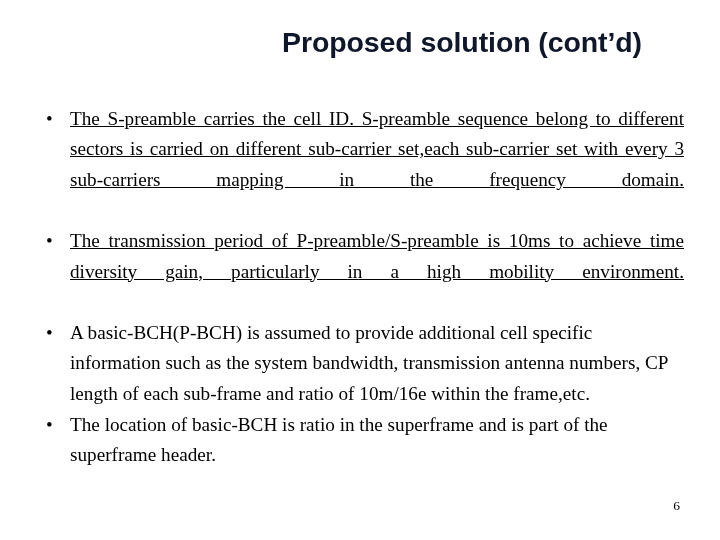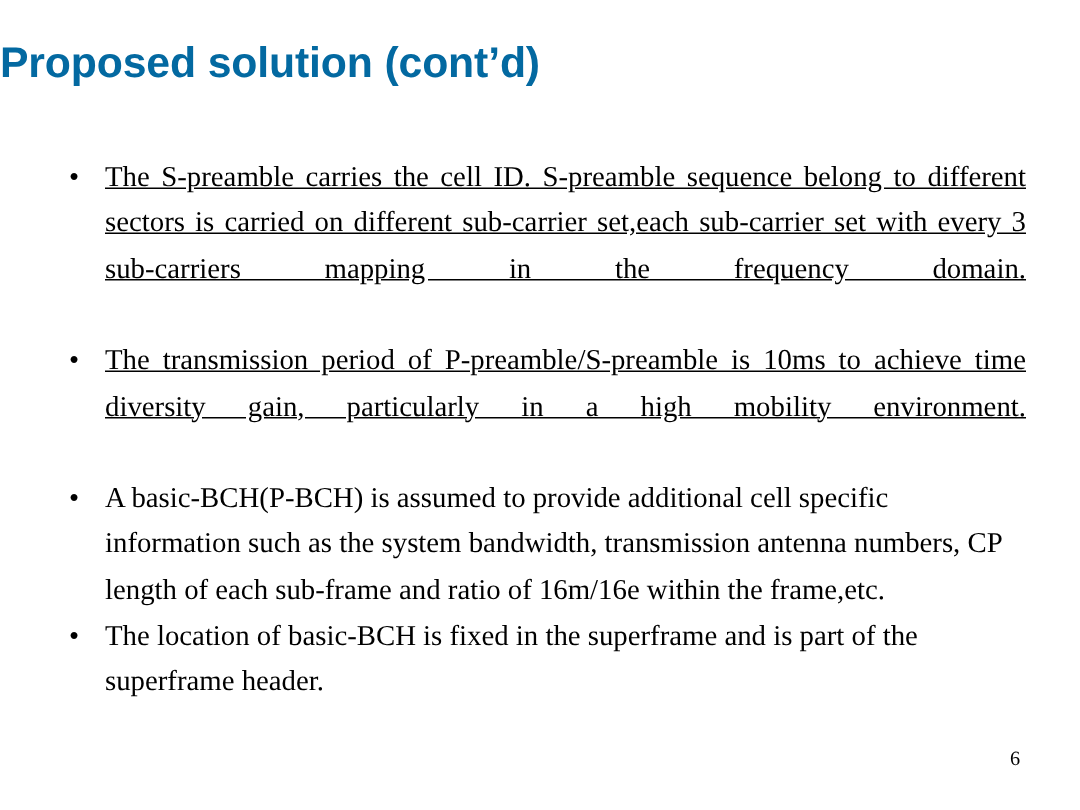--- a/index.html
+++ b/index.html
@@ -21,26 +21,26 @@
     width: 720px;
     height: 540px;
     background: #ffffff;
   }
 
   .slide-title {
     position: absolute;
     left: 0;
     top: 26px;
     width: 642px;
-    text-align: left;
+    text-align: right;
     font-family: "Liberation Sans", "DejaVu Sans", sans-serif;
     font-size: 28.5px;
     font-weight: bold;
     letter-spacing: -0.1px;
-    color: #0369a1;
+    color: #0f172a;
     line-height: 1.16;
     white-space: nowrap;
   }
 
   .body-area {
     position: absolute;
     left: 36px;
     top: 104px;
     width: 648px;
   }
@@ -115,26 +115,26 @@
         <span class="btext">The S-preamble carries the cell ID. S-preamble sequence belong to different sectors is carried on different sub-carrier set,each sub-carrier set with every 3 sub-carriers mapping in the frequency domain.</span>
       </li>
 
       <li class="bullet-item justify">
         <span class="marker">•</span>
         <span class="btext">The transmission period of P-preamble/S-preamble is 10ms to achieve time diversity gain, particularly in a high mobility environment.</span>
       </li>
 
       <li class="bullet-item leftalign">
         <span class="marker">•</span>
-        <span class="btext">A basic-BCH(P-BCH) is assumed to provide additional cell specific information such as the system bandwidth, transmission antenna numbers, CP length of each sub-frame and ratio of 16m/16e within the frame,etc.</span>
+        <span class="btext">A basic-BCH(P-BCH) is assumed to provide additional cell specific information such as the system bandwidth, transmission antenna numbers, CP length of each sub-frame and ratio of 10m/16e within the frame,etc.</span>
       </li>
 
       <li class="bullet-item leftalign">
         <span class="marker">•</span>
-        <span class="btext">The location of basic-BCH is fixed in the superframe and is part of the superframe header.</span>
+        <span class="btext">The location of basic-BCH is ratio in the superframe and is part of the superframe header.</span>
       </li>
 
     </ul>
   </div>
 
   <div class="page-number">6</div>
 
 </div>
 
 </body></html>

